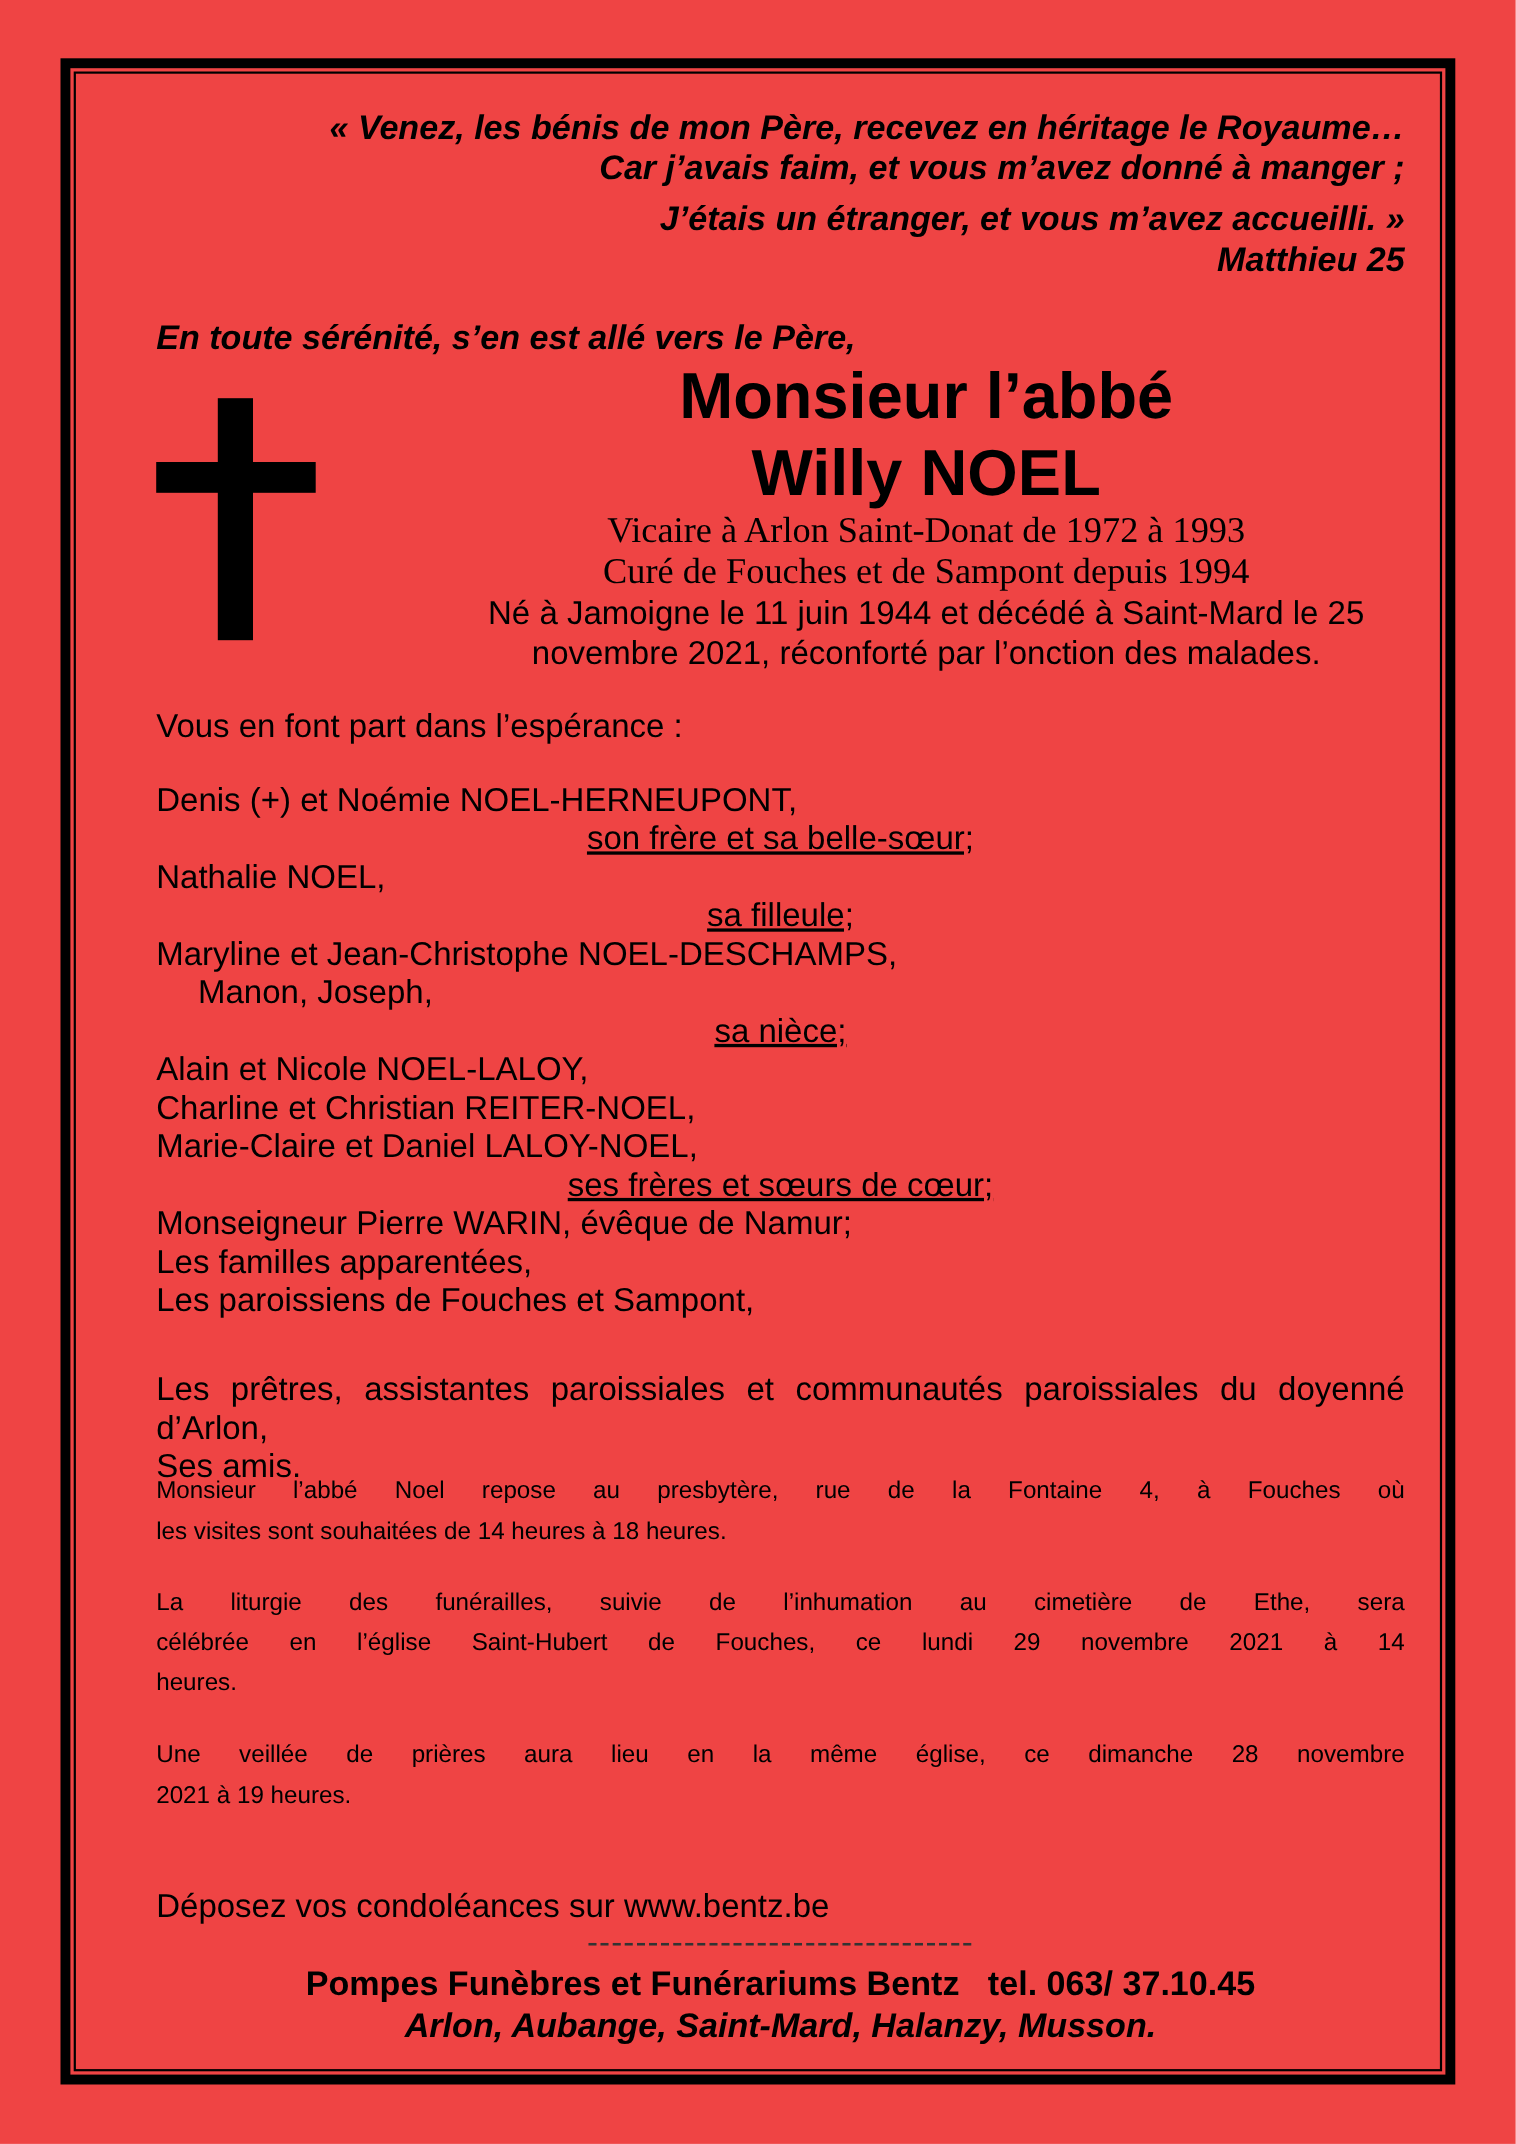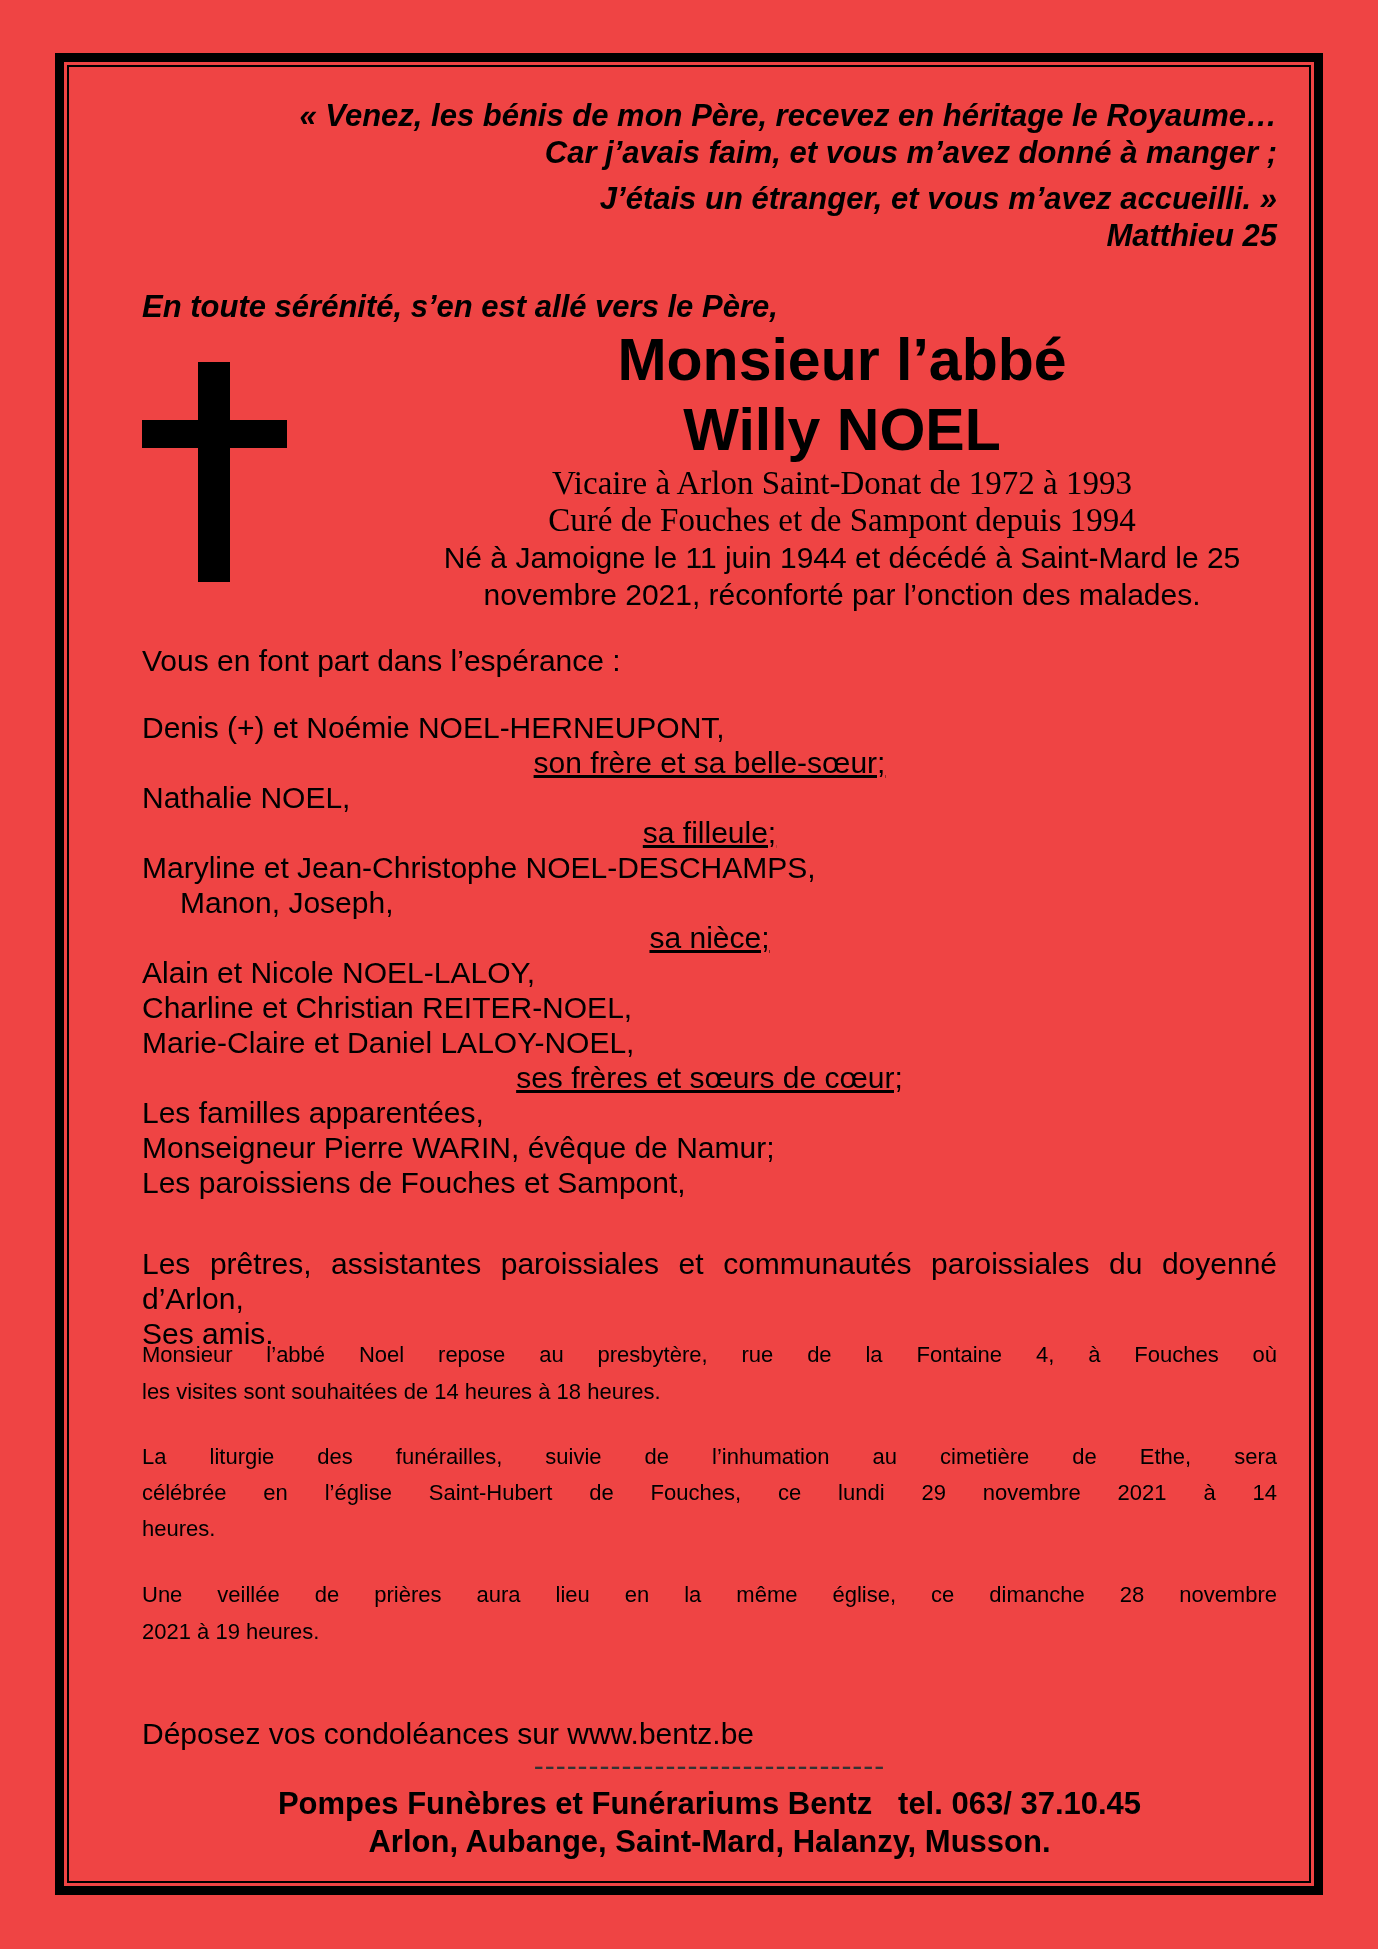--- a/index.html
+++ b/index.html
@@ -43,21 +43,21 @@
 
   .para { left:0; width:100%; font-weight:normal; font-size:22px; line-height:37px; }
   .p1 { top:1336px; }
   .p2 { top:1439px; line-height:36px; }
   .p3 { top:1576px; }
   .jline { text-align:justify; text-align-last:justify; }
 
   .condolences { top:1717px; left:0; width:100%; font-size:30px; }
   .separator   { top:1749px; left:0; width:100%; text-align:center; font-size:30px; color:#333; letter-spacing:1px; }
   .footer1 { top:1786px; left:0; width:100%; text-align:center; font-size:31px; font-weight:bold; white-space:pre; }
-  .footer2 { top:1824px; left:0; width:100%; text-align:center; font-size:31px; font-weight:bold; }
+  .footer2 { top:1824px; left:0; width:100%; text-align:center; font-size:31px; font-weight:bold;font-style:italic; }
 </style>
 </head>
 <body>
 
 <div class="page">
   <div class="frame">
     <div class="frame-inner"></div>
   </div>
 
   <div class="content">
@@ -92,22 +92,22 @@
       <div class="fl right">son frère et sa belle-sœur;</div>
       <div class="fl">Nathalie NOEL,</div>
       <div class="fl right">sa filleule;</div>
       <div class="fl">Maryline et Jean-Christophe NOEL-DESCHAMPS,</div>
       <div class="fl indent">Manon, Joseph,</div>
       <div class="fl right">sa nièce;</div>
       <div class="fl">Alain et Nicole NOEL-LALOY,</div>
       <div class="fl">Charline et Christian REITER-NOEL,</div>
       <div class="fl">Marie-Claire et Daniel LALOY-NOEL,</div>
       <div class="fl right">ses frères et sœurs de cœur;</div>
+      <div class="fl">Monseigneur Pierre WARIN, évêque de Namur;</div>
       <div class="fl">Les familles apparentées,</div>
-      <div class="fl">Monseigneur Pierre WARIN, évêque de Namur;</div>
       <div class="fl">Les paroissiens de Fouches et Sampont,</div>
       <div class="fl justify">Les prêtres, assistantes paroissiales et communautés paroissiales du doyenné</div>
       <div class="fl">d’Arlon,</div>
       <div class="fl">Ses amis.</div>
     </div>
 
     <div class="abs para p1">
       <div class="jline">Monsieur l’abbé Noel repose au presbytère, rue de la Fontaine 4, à Fouches où</div>
       <div>les visites sont souhaitées de 14 heures à 18 heures.</div>
     </div>

